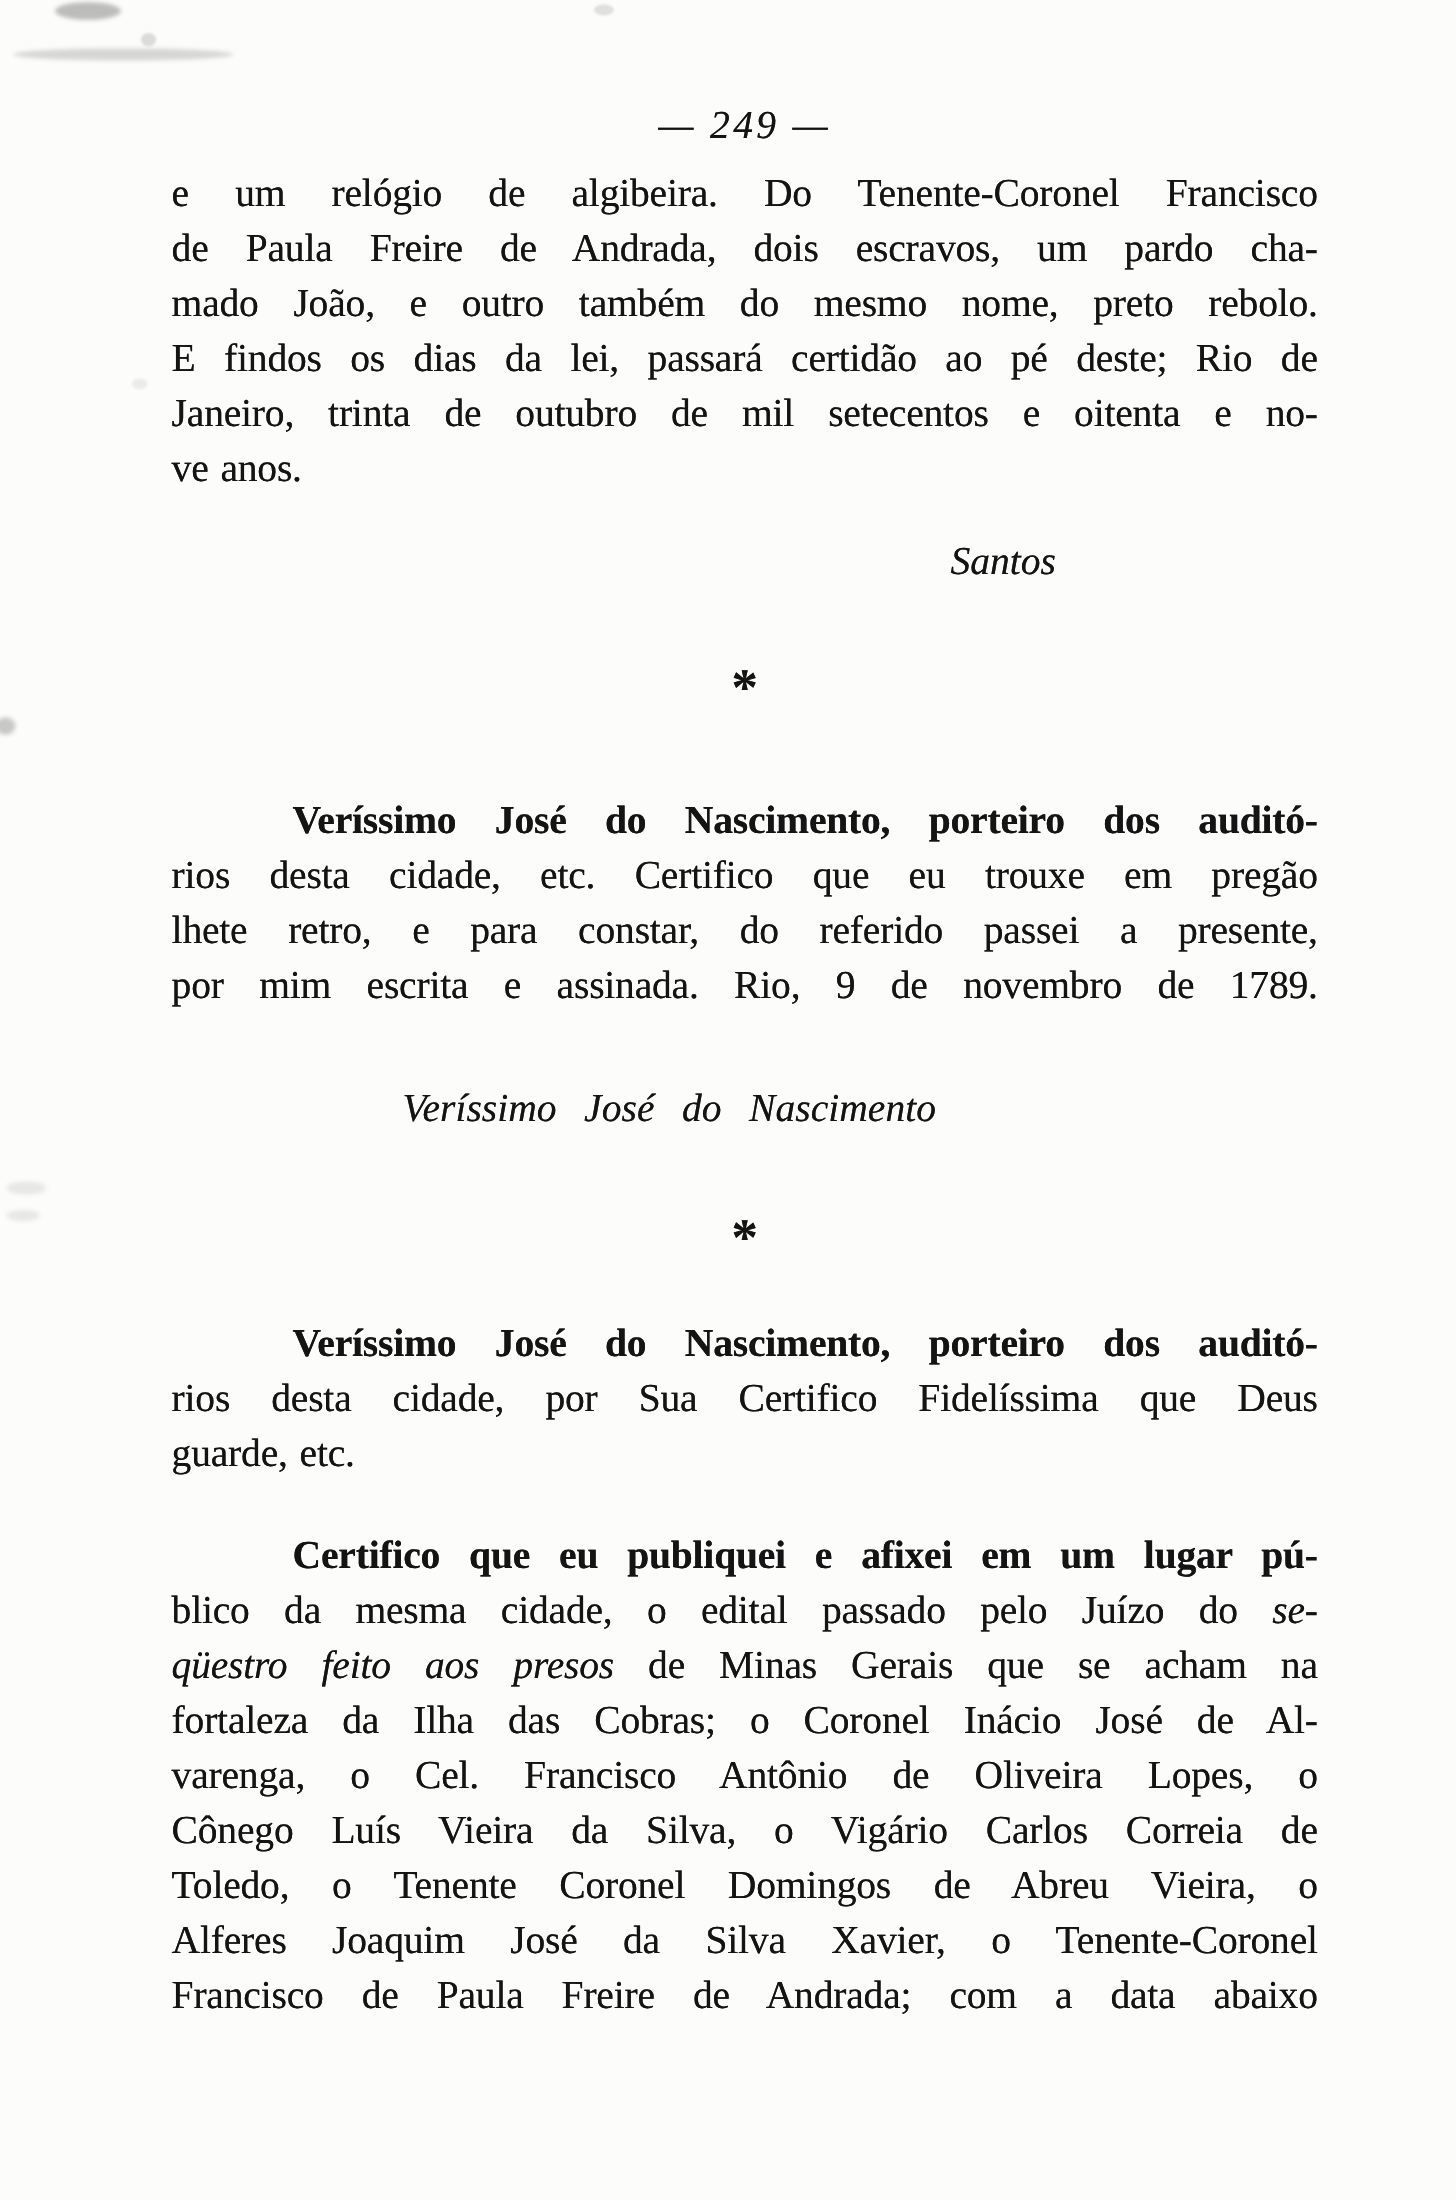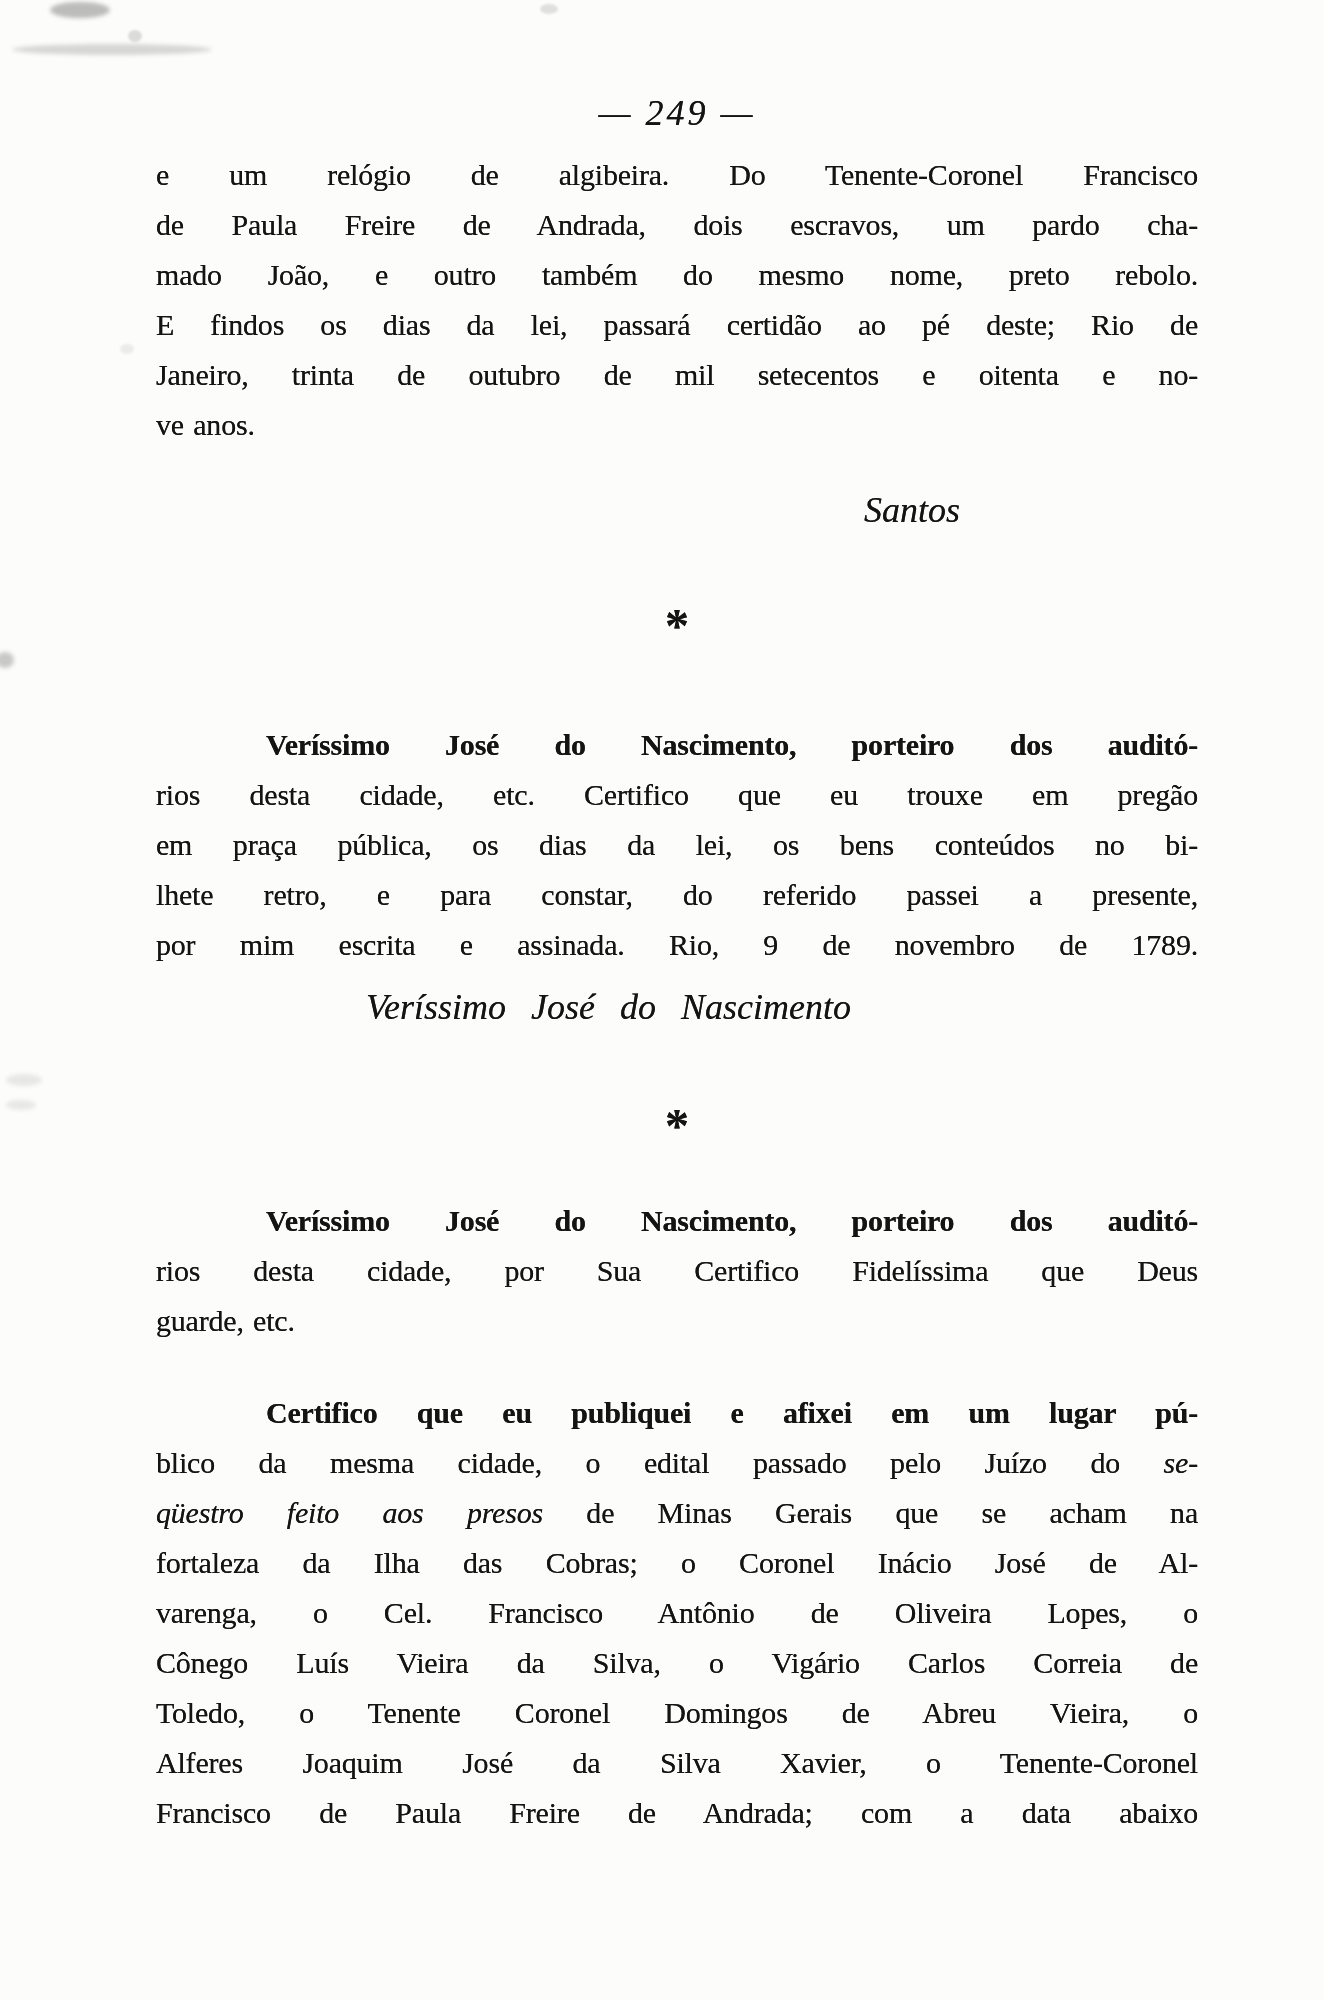--- a/index.html
+++ b/index.html
@@ -13,21 +13,21 @@
     font-family: "Liberation Serif", "DejaVu Serif", serif;
     color: #141414;
   }
   
   .col {
     position: absolute;
     left: 156px;
     width: 1042px;
   }
   .line {
-    font-size: 30px;
+    font-size: 36px;
     line-height: 50px;
     letter-spacing: -0.2px;
     word-spacing: 2px;
     text-align: justify;
     text-align-last: justify;
     white-space: normal;
     text-shadow: 0 0 0.6px rgba(10,10,10,0.85);
   }
   .line.short { text-align-last: left; }
   .line.first { text-indent: 110px; font-weight: bold; }
@@ -100,21 +100,20 @@
     <div class="line short">ve anos.</div>
   </div>
 
   <div class="col sig sig-santos">Santos</div>
 
   <div class="col star star1">*</div>
 
   <div class="col p2">
     <div class="line first">Veríssimo José do Nascimento, porteiro dos auditó-</div>
     <div class="line">rios desta cidade, etc.  Certifico que eu trouxe em pregão</div>
-    <div class="line">em praça pública, os dias da lei, os bens conteúdos no bi-</div>
     <div class="line">lhete retro, e para constar, do referido passei a presente,</div>
     <div class="line">por mim escrita e assinada.  Rio, 9 de novembro de 1789.</div>
   </div>
 
   <div class="col sig sig-verissimo">Veríssimo José do Nascimento</div>
 
   <div class="col star star2">*</div>
 
   <div class="col p3">
     <div class="line first">Veríssimo José do Nascimento, porteiro dos auditó-</div>

